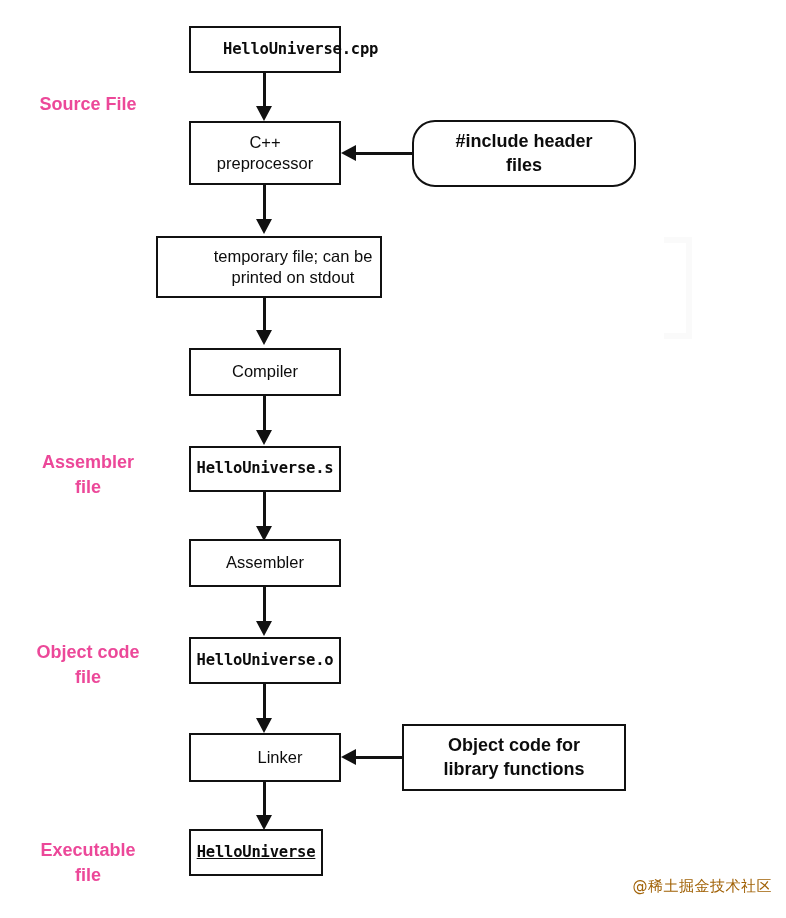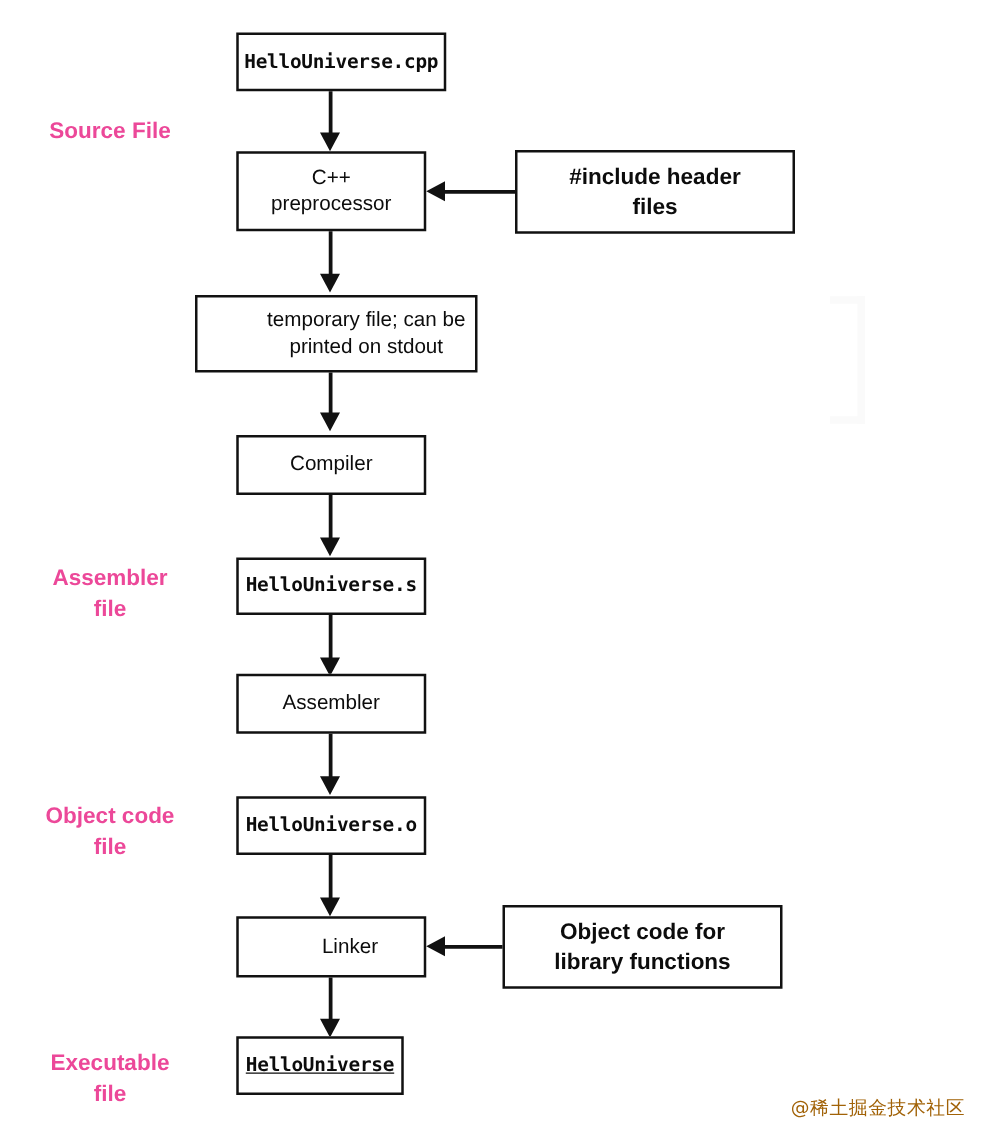--- a/index.html
+++ b/index.html
@@ -131,33 +131,33 @@
 
   <div class="stage-label" style="top:450px;">Assembler
 file</div>
 
   <div class="stage-label" style="top:640px;">Object code
 file</div>
 
   <div class="stage-label" style="top:838px;">Executable
 file</div>
 
-  <div class="box mono" style="left:189px; top:26px; width:168px; height:47px;">
+  <div class="box mono" style="left:189px; top:26px; width:152px; height:47px;padding-left:32px;">
     <span class="txt">HelloUniverse.cpp</span>
   </div>
 
   <div class="vline" style="top:73px; height:39px;"></div>
   <div class="arrow-down" style="top:106px;"></div>
 
   <div class="box plain" style="left:189px; top:121px; width:152px; height:64px;">
     <span class="txt">C++
 preprocessor</span>
   </div>
 
-  <div class="box strong" style="left:412px; top:120px; width:224px; height:67px;">
+  <div class="box strong" style="left:412px; top:120px; width:224px; height:67px;border-radius:23px;">
     <span class="txt">#include header
 files</span>
   </div>
   <div class="hline" style="left:356px; top:152px; width:56px;"></div>
   <div class="arrow-left" style="left:341px; top:145px;"></div>
 
   <div class="vline" style="top:185px; height:40px;"></div>
   <div class="arrow-down" style="top:219px;"></div>
 
   <div class="box plain" style="left:156px; top:236px; width:226px; height:62px;padding-left:48px;">

